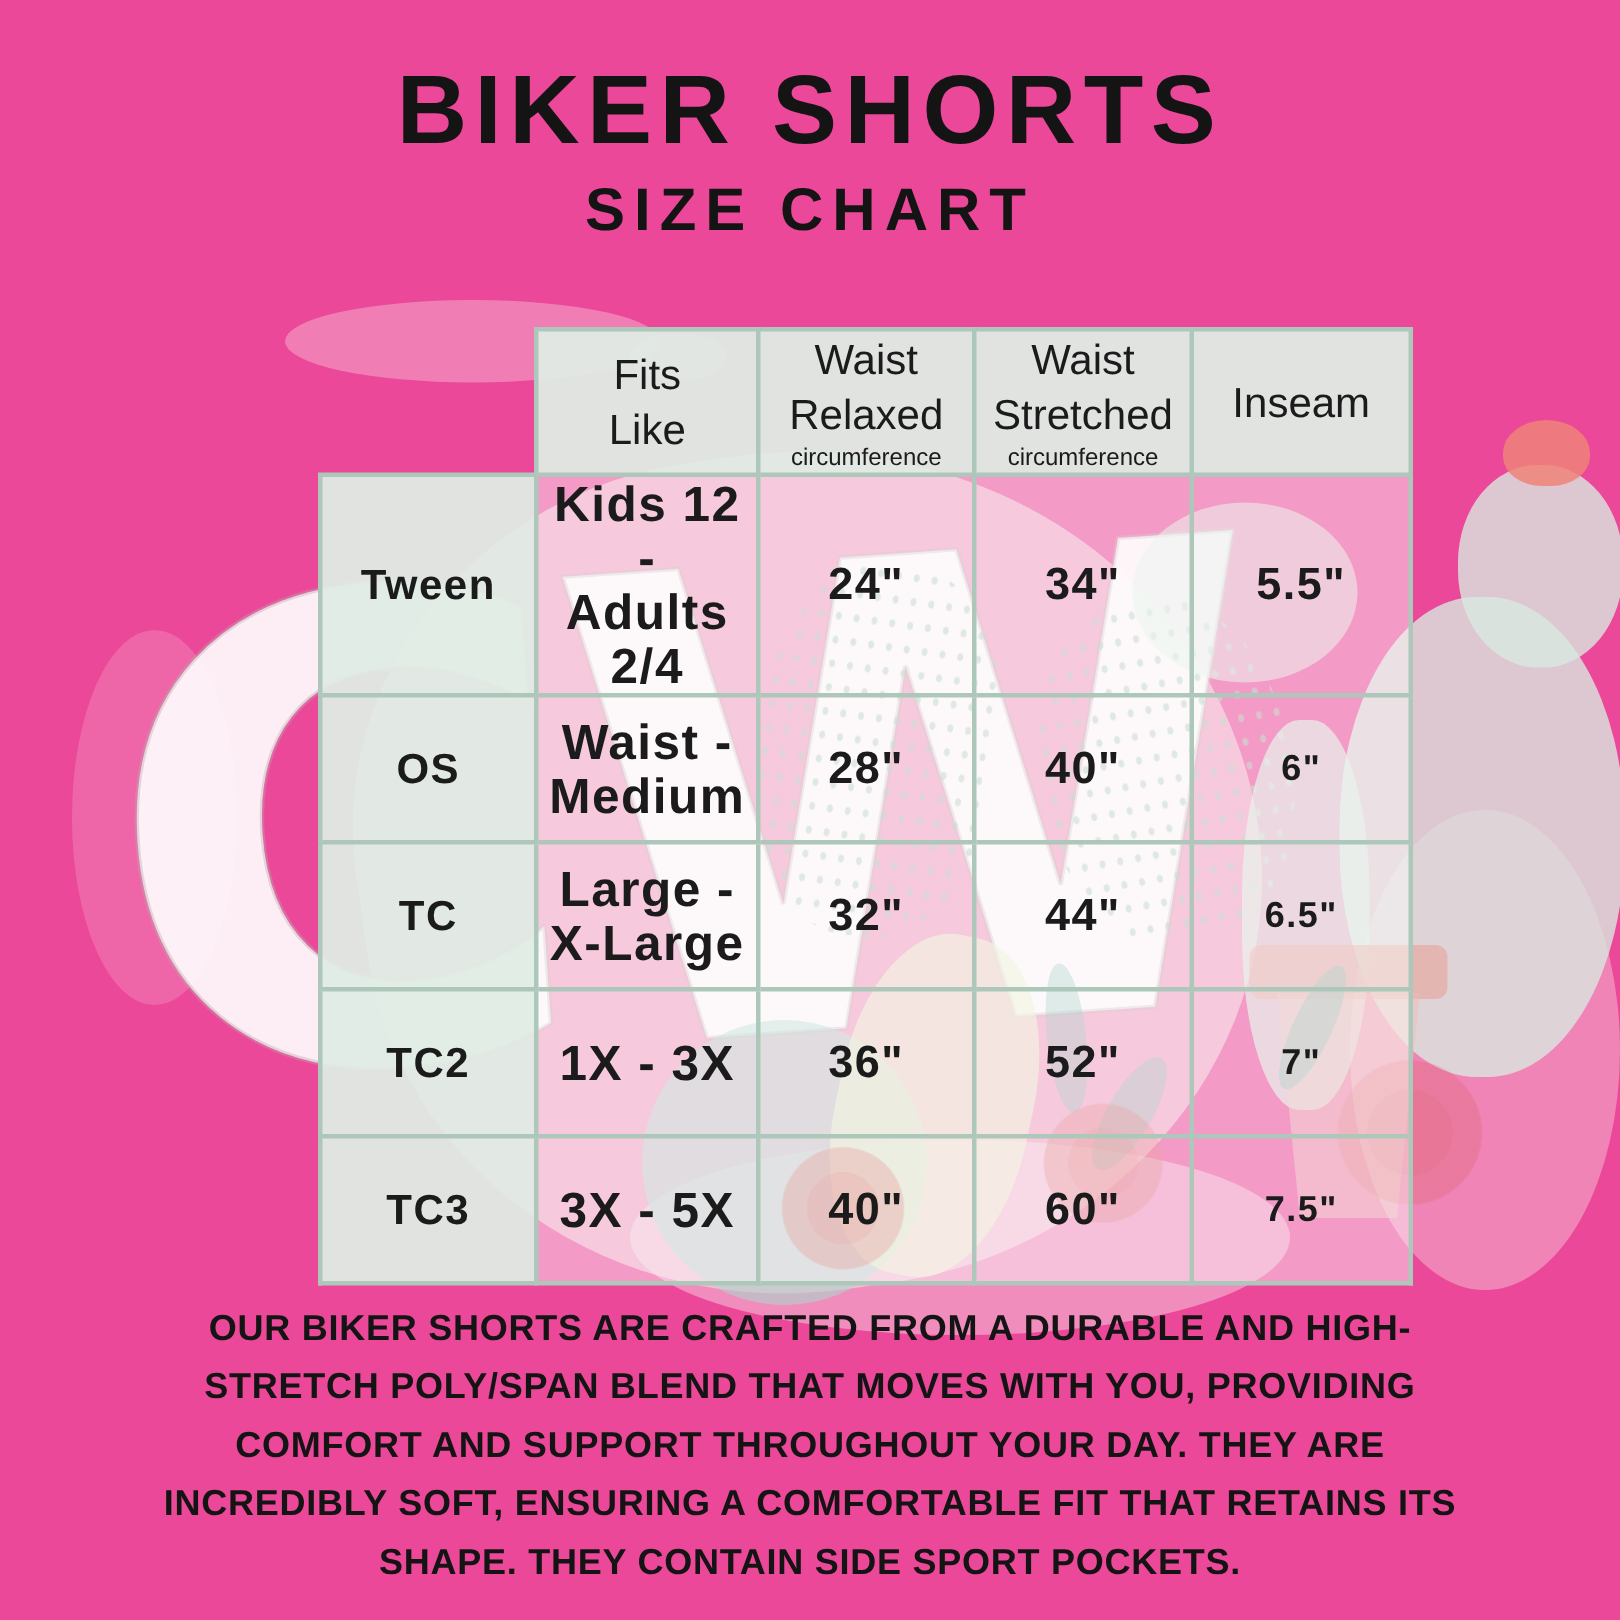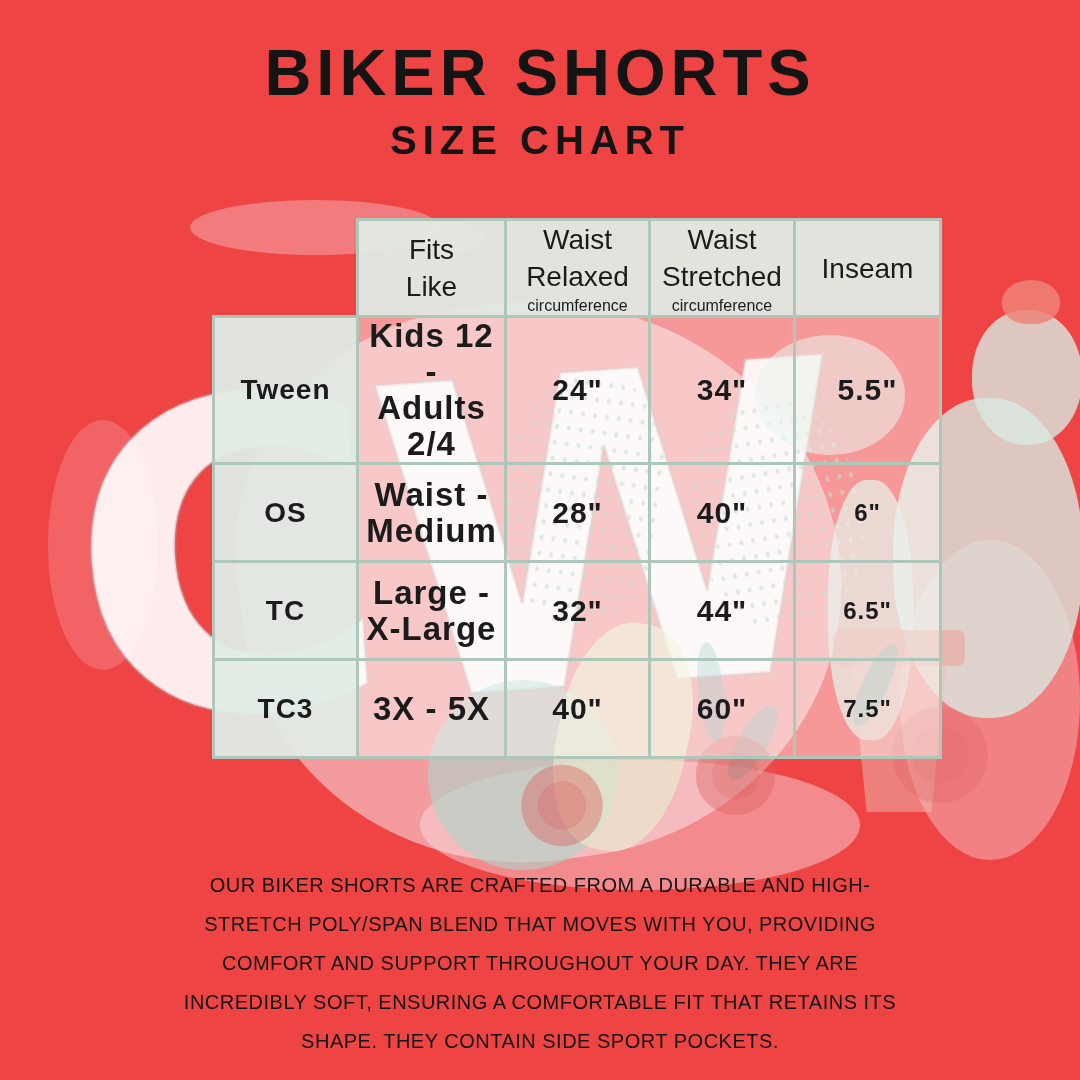--- a/index.html
+++ b/index.html
@@ -1,19 +1,19 @@
 <!DOCTYPE html>
 <html><head>
 <meta charset="utf-8">
 <style>
   html,body{margin:0;padding:0;background:#ffffff;}
   .page{
     position:relative;
     width:1080px;height:1080px;
-    background:#ef4444;
+    background:#ec4899;
     overflow:hidden;
     font-family:"Liberation Sans", sans-serif;
     color:#1b1b1b;
   }
   
   .title-block{position:absolute;top:36px;left:0;right:0;text-align:center;z-index:2;}
   .title-line1{font-size:65px;font-weight:bold;letter-spacing:5px;line-height:74px;color:#141414;}
   .title-line2{font-size:40px;font-weight:bold;letter-spacing:6px;line-height:58px;margin-top:1px;color:#141414;}
 
   
@@ -75,21 +75,21 @@
   .chart-table td.val{background:rgba(252,254,253,.45);font-size:30px;letter-spacing:1px;}
   .chart-table td.fits{font-size:33px;line-height:36px;}
   .chart-table tbody tr:nth-child(n+2) td.cell-inseam{font-size:24px;}
   .h-main{font-size:28px;line-height:37px;}
   .h-sub{font-size:16px;line-height:18px;margin-top:2px;}
   .pre{white-space:pre-line;}
 
   
   .description{
     position:absolute;left:50px;right:50px;top:866px;z-index:2;
-    text-align:center;font-size:20px;font-weight:normal;
+    text-align:center;font-size:24px;font-weight:bold;
     letter-spacing:.5px;line-height:39px;color:#141414;
     white-space:pre-line;
   }
 </style>
 </head>
 <body>
 
 <div class="page">
 
   <div class="watermark">
@@ -173,20 +173,27 @@
       </tr>
       <tr>
         <td class="label">TC</td>
         <td class="val fits pre">Large -
 X-Large</td>
         <td class="val">32"</td>
         <td class="val">44"</td>
         <td class="val cell-inseam">6.5"</td>
       </tr>
       <tr>
+        <td class="label">TC2</td>
+        <td class="val fits pre">1X - 3X</td>
+        <td class="val">36"</td>
+        <td class="val">52"</td>
+        <td class="val cell-inseam">7"</td>
+      </tr>
+      <tr>
         <td class="label">TC3</td>
         <td class="val fits pre">3X - 5X</td>
         <td class="val">40"</td>
         <td class="val">60"</td>
         <td class="val cell-inseam">7.5"</td>
       </tr>
     </tbody>
   </table>
 
   <div class="description">OUR BIKER SHORTS ARE CRAFTED FROM A DURABLE AND HIGH-

